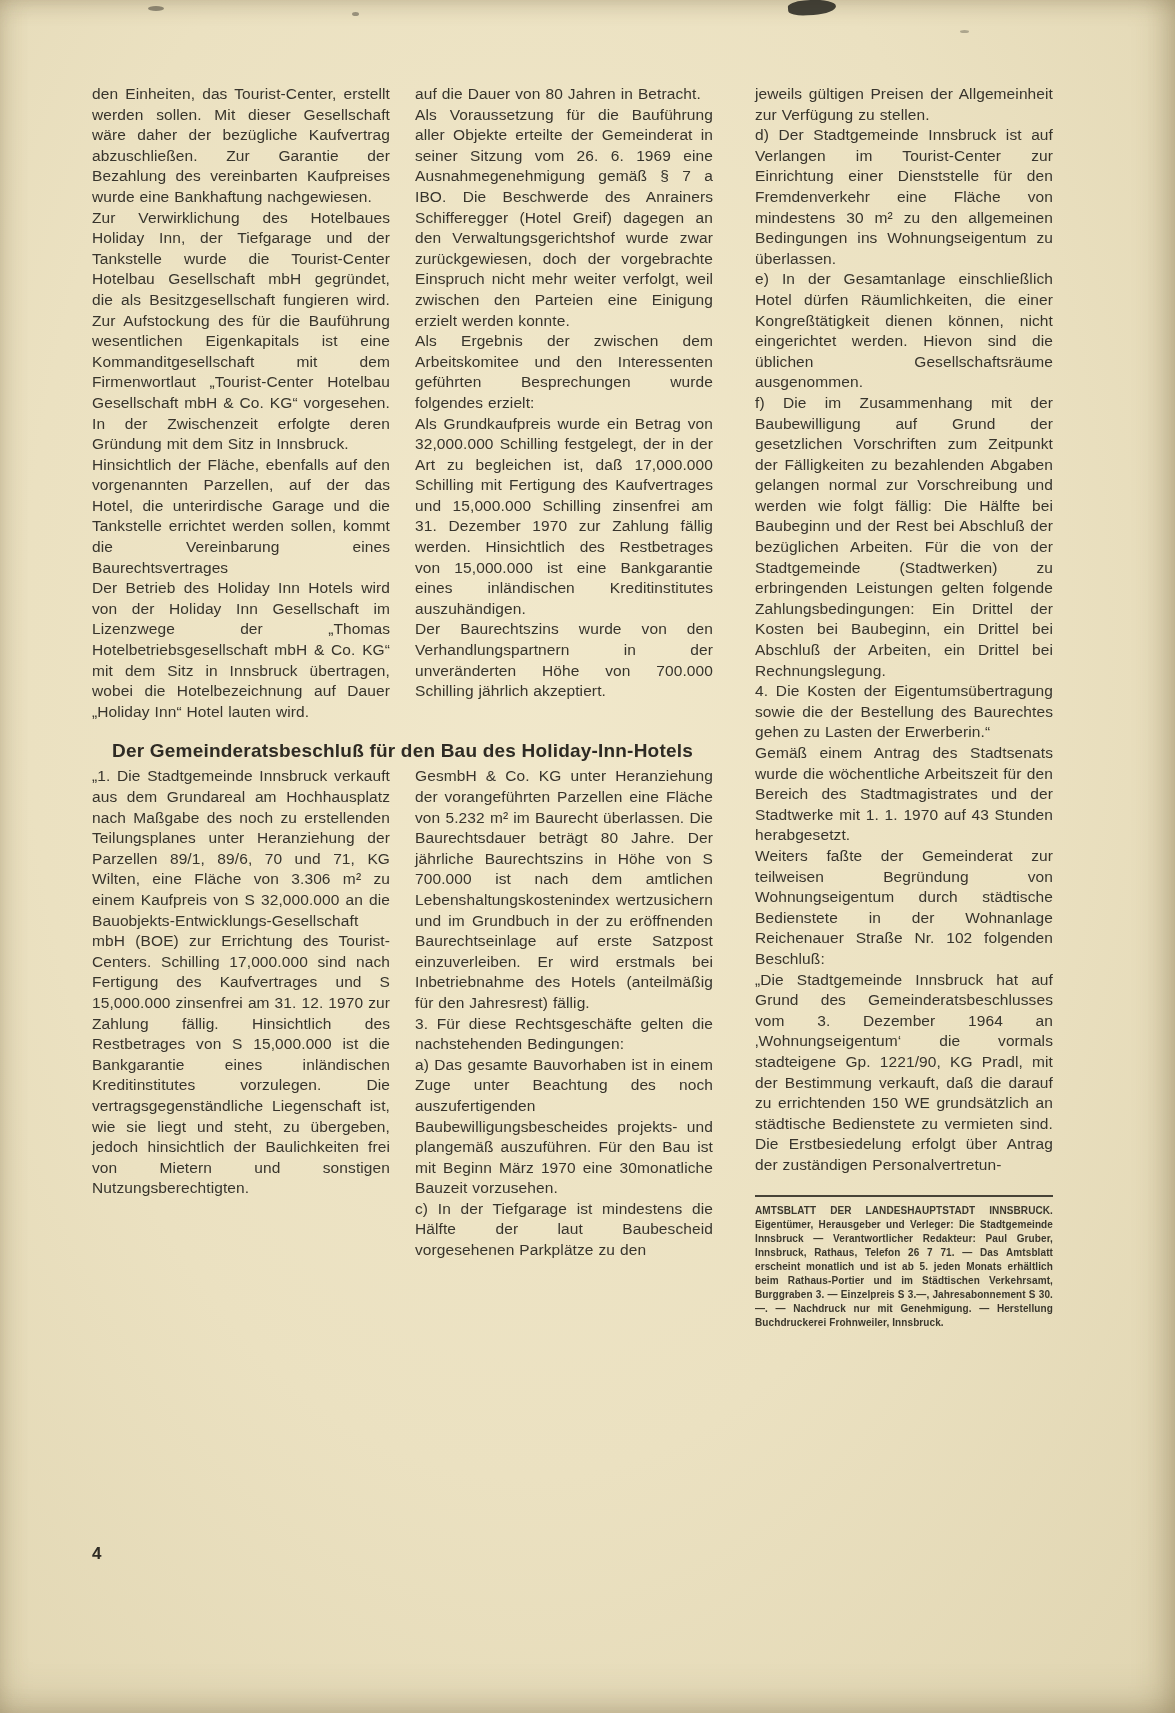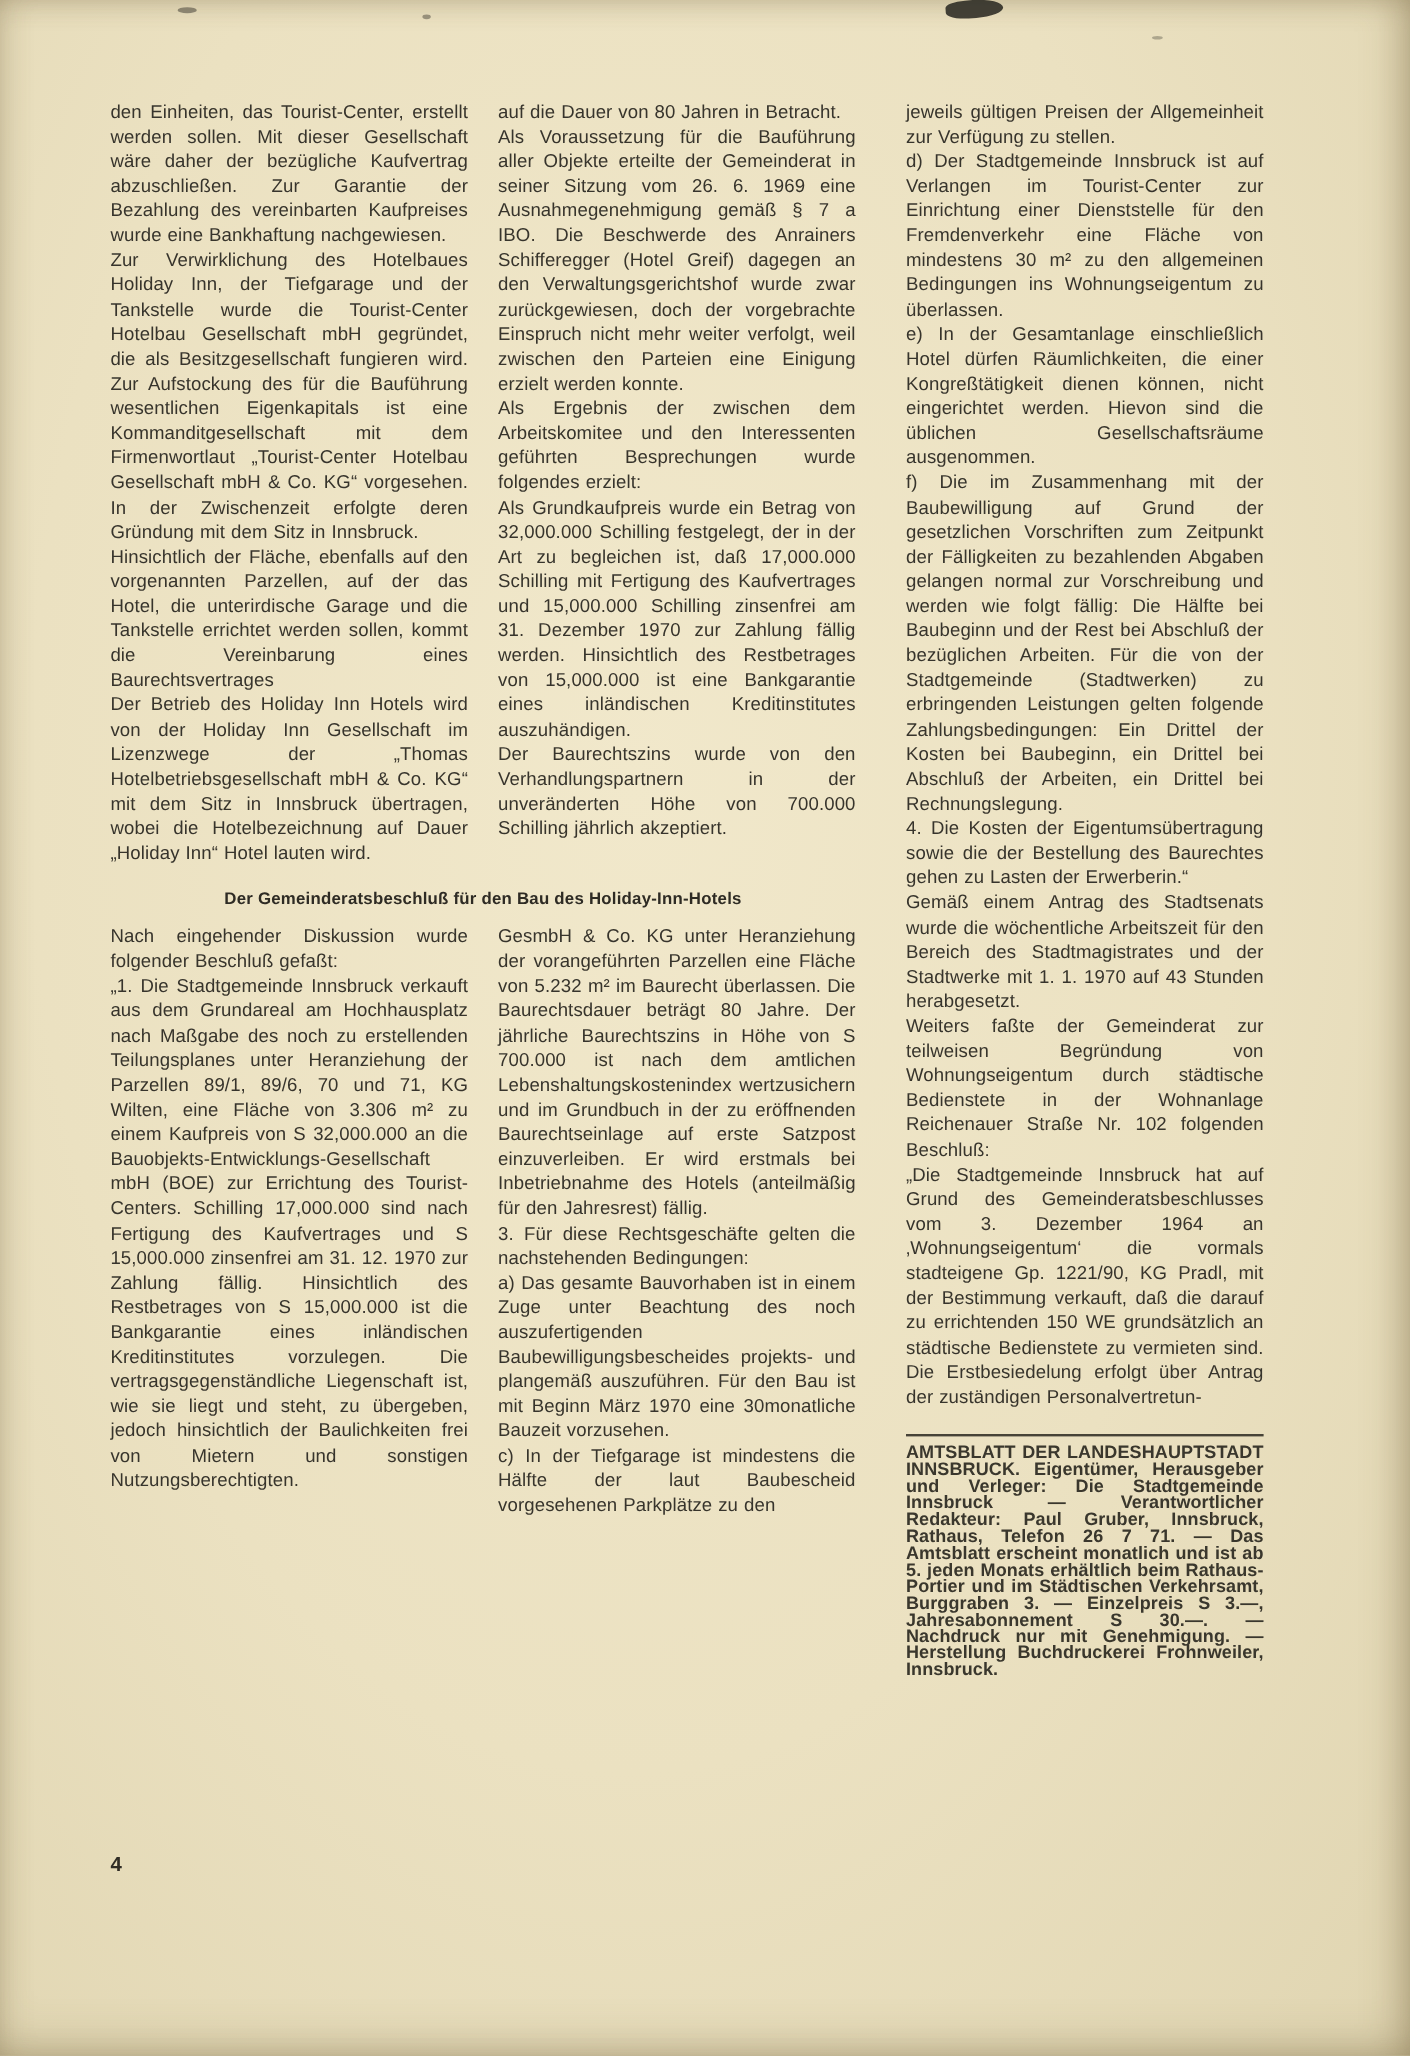--- a/index.html
+++ b/index.html
@@ -24,28 +24,28 @@
   .two-cols { display:grid; grid-template-columns:298px 298px; column-gap:25px; }
 
   .col { min-width:0; }
 
   .para {
     font-size:15.5px; line-height:20.6px; letter-spacing:.1px;
     text-align:justify; word-spacing:.5px;
   }
 
   .headline {
-    text-align:center; font-weight:700; font-size:14px; letter-spacing:.2px;
-    color:#2e2b24; margin:18px 0 15px 0;
+    text-align:center; font-weight:700; font-size:19px; letter-spacing:.2px;
+    color:#2e2b24; margin:18px 0 4px 0;
   }
 
   .imprint { margin-top:20px; width:298px; }
   .imprint-rule { border-top:2px solid #474337; margin-bottom:7px; }
   .imprint-text {
-    font-size:15px; line-height:13.9px; font-weight:700;
+    font-size:10px; line-height:13.9px; font-weight:700;
     text-align:justify; color:#3a372d; letter-spacing:.1px;
   }
 
   .page-number {
     position:absolute; left:92px; top:1544px;
     font-size:17px; font-weight:700; color:#2f2c25;
   }
 
   
   .scan-mark { position:absolute; background:#26241e; }
@@ -81,21 +81,20 @@
             <p class="para">Als Ergebnis der zwischen dem Arbeitskomitee und den Interessenten geführten Besprechungen wurde folgendes erzielt:</p>
             <p class="para">Als Grundkaufpreis wurde ein Betrag von 32,000.000 Schilling festgelegt, der in der Art zu begleichen ist, daß 17,000.000 Schilling mit Fertigung des Kaufvertrages und 15,000.000 Schilling zinsenfrei am 31. Dezember 1970 zur Zahlung fällig werden. Hinsichtlich des Restbetrages von 15,000.000 ist eine Bankgarantie eines inländischen Kreditinstitutes auszuhändigen.</p>
             <p class="para">Der Baurechtszins wurde von den Verhandlungspartnern in der unveränderten Höhe von 700.000 Schilling jährlich akzeptiert.</p>
           </div>
       </div>
 
       <h2 class="headline">Der Gemeinderatsbeschluß für den Bau des Holiday-Inn-Hotels</h2>
 
       <div class="two-cols">
         <div class="col">
-            <p class="para">Nach eingehender Diskussion wurde folgender Beschluß gefaßt:</p>
             <p class="para">„1. Die Stadtgemeinde Innsbruck verkauft aus dem Grundareal am Hochhausplatz nach Maßgabe des noch zu erstellenden Teilungsplanes unter Heranziehung der Parzellen 89/1, 89/6, 70 und 71, KG Wilten, eine Fläche von 3.306 m² zu einem Kaufpreis von S 32,000.000 an die Bauobjekts-Entwicklungs-Gesellschaft mbH (BOE) zur Errichtung des Tourist-Centers. Schilling 17,000.000 sind nach Fertigung des Kaufvertrages und S 15,000.000 zinsenfrei am 31. 12. 1970 zur Zahlung fällig. Hinsichtlich des Restbetrages von S 15,000.000 ist die Bankgarantie eines inländischen Kreditinstitutes vorzulegen. Die vertragsgegenständliche Liegenschaft ist, wie sie liegt und steht, zu übergeben, jedoch hinsichtlich der Baulichkeiten frei von Mietern und sonstigen Nutzungsberechtigten.</p>
           </div>
         <div class="col">
             <p class="para">GesmbH &amp; Co. KG unter Heranziehung der vorangeführten Parzellen eine Fläche von 5.232 m² im Baurecht überlassen. Die Baurechtsdauer beträgt 80 Jahre. Der jährliche Baurechtszins in Höhe von S 700.000 ist nach dem amtlichen Lebenshaltungskostenindex wertzusichern und im Grundbuch in der zu eröffnenden Baurechtseinlage auf erste Satzpost einzuverleiben. Er wird erstmals bei Inbetriebnahme des Hotels (anteilmäßig für den Jahresrest) fällig.</p>
             <p class="para">3. Für diese Rechtsgeschäfte gelten die nachstehenden Bedingungen:</p>
             <p class="para">a) Das gesamte Bauvorhaben ist in einem Zuge unter Beachtung des noch auszufertigenden Baubewilligungsbescheides projekts- und plangemäß auszuführen. Für den Bau ist mit Beginn März 1970 eine 30monatliche Bauzeit vorzusehen.</p>
             <p class="para">c) In der Tiefgarage ist mindestens die Hälfte der laut Baubescheid vorgesehenen Parkplätze zu den</p>
           </div>
       </div>
 

